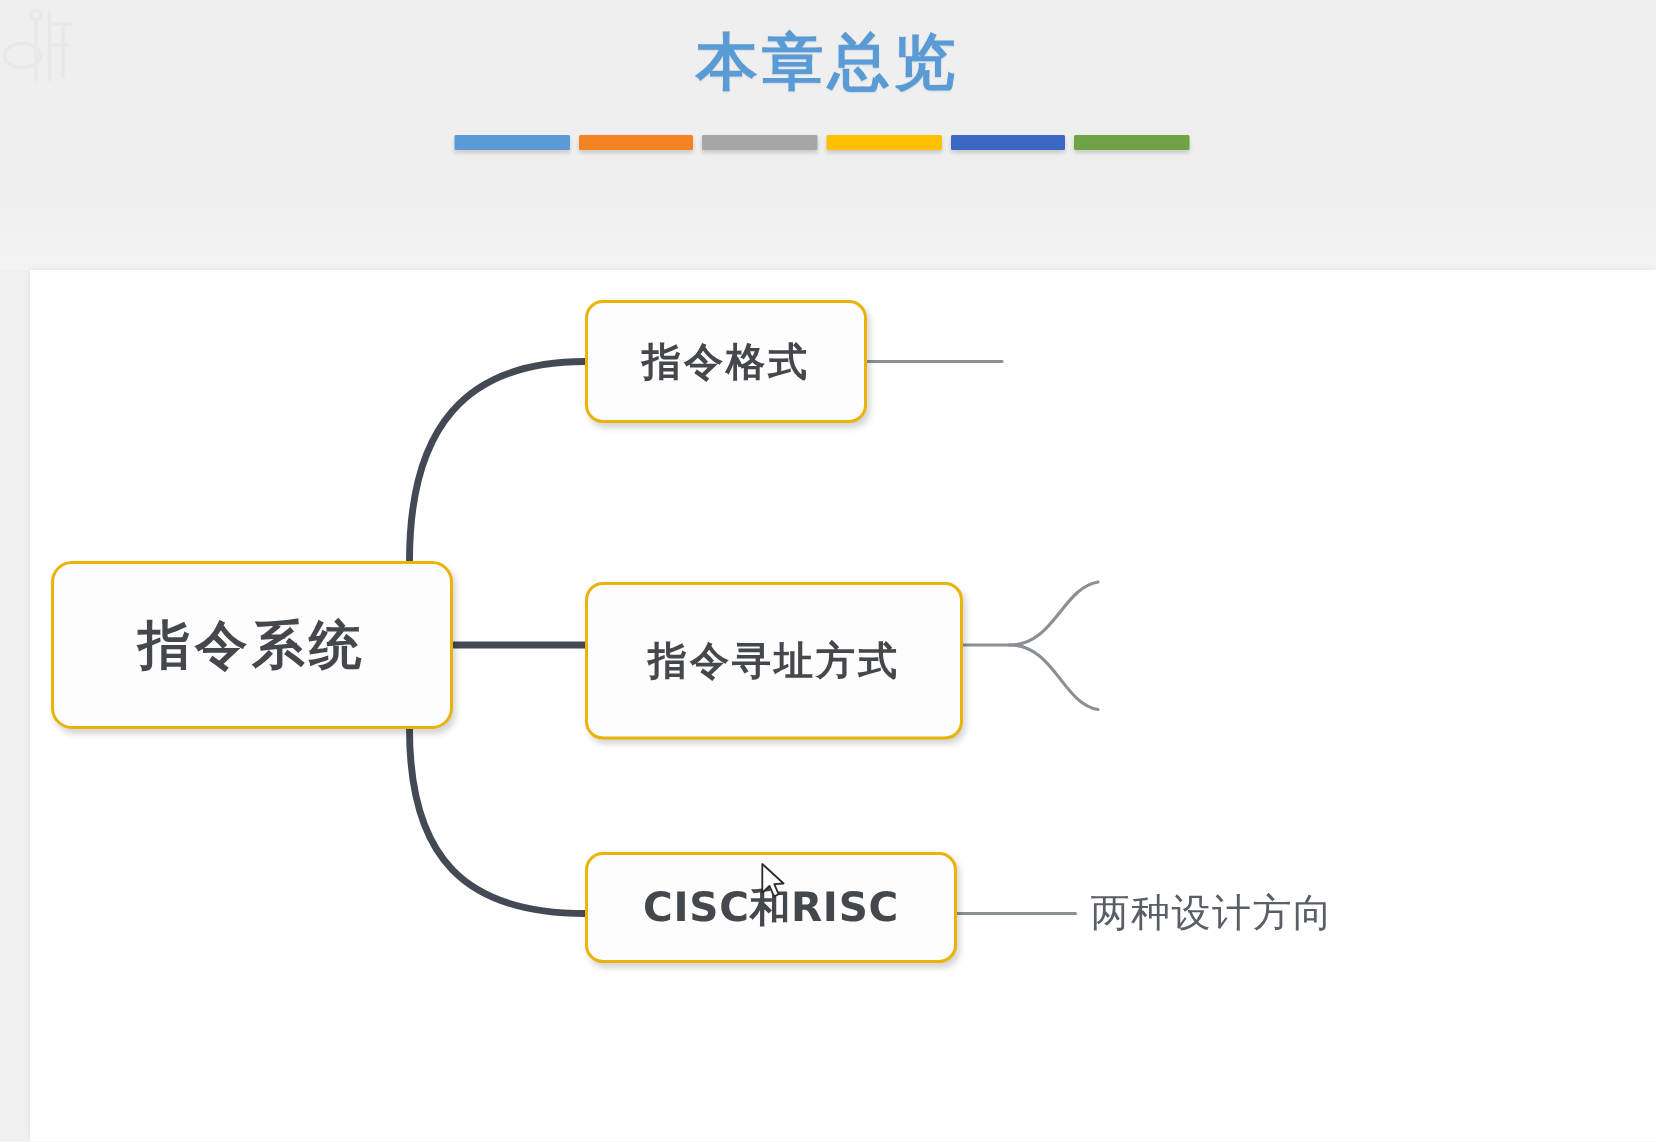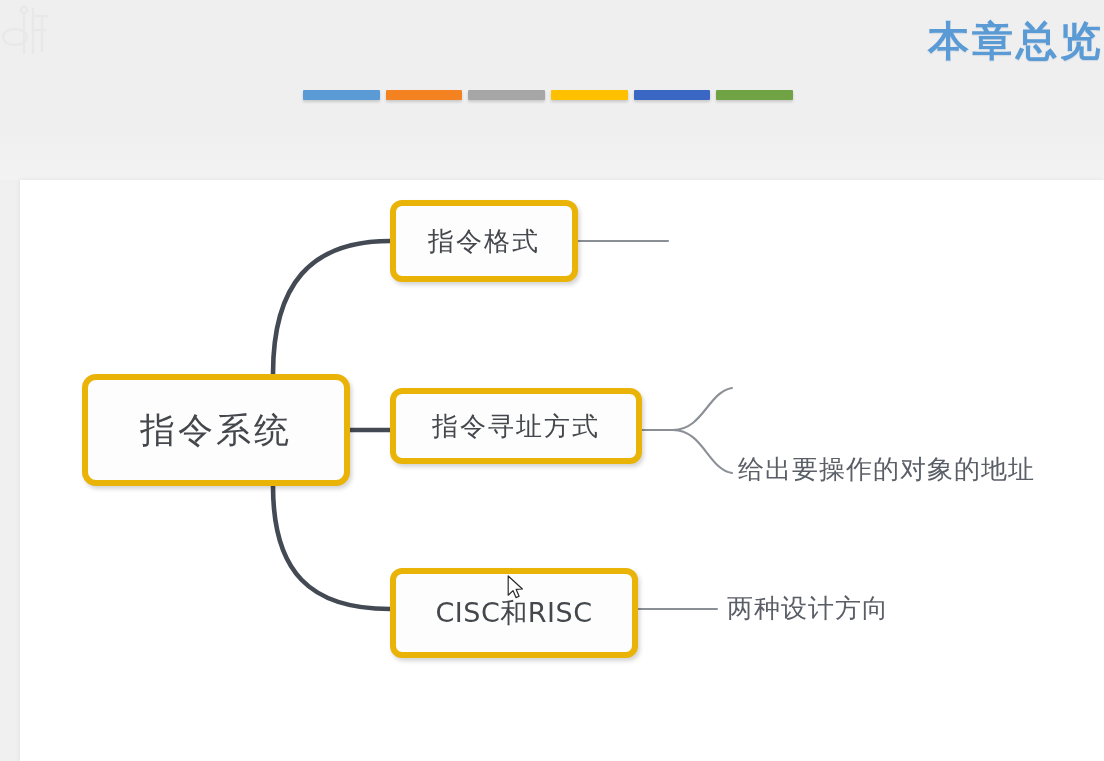--- a/index.html
+++ b/index.html
@@ -33,21 +33,21 @@
     height: 62px;
     opacity: 0.55;
     pointer-events: none;
   }
 
   #slide-title {
     position: absolute;
     left: 0;
     top: 14px;
     width: 1104px;
-    text-align: right;
+    text-align: center;
     font-family: "DejaVu Serif", "Liberation Serif", serif;
     font-size: 41px;
     font-weight: 700;
     letter-spacing: 3px;
     color: #5b9bd5;
     text-shadow: 0 1px 1px rgba(120,150,190,0.25);
   }
 
   #accent-bars {
     position: absolute;
@@ -88,65 +88,64 @@
     position: absolute;
     left: 0; top: 0;
     width: 1084px;
     height: 581px;
   }
 
   .node {
     position: absolute;
     box-sizing: border-box;
     background: #fdfdfd;
-    border: 6px solid #eab308;
+    border: 2px solid #eab308;
     border-radius: 12px;
     display: flex;
     align-items: center;
     justify-content: center;
     color: #44474c;
-    font-weight: 400;
+    font-weight: 700;
     box-shadow: 2px 3px 4px rgba(0,0,0,0.17);
     user-select: none;
   }
 
   #node-root {
     left: 14px;
     top: 194px;
     width: 268px;
     height: 112px;
     font-size: 35px;
     letter-spacing: 3px;
     border-radius: 14px;
-    margin-left: 48px;
   }
 
   #node-format {
     left: 370px;
     top: 20px;
     width: 188px;
     height: 82px;
     font-size: 26px;
     letter-spacing: 2px;
   }
 
   #node-addressing {
     left: 370px;
     top: 208px;
     width: 252px;
-    height: 76px;
+    height: 105px;
     font-size: 26px;
     letter-spacing: 2px;
   }
 
   #node-cisc-risc {
     left: 370px;
     top: 388px;
     width: 248px;
-    height: 90px;
+    height: 74px;
     font-size: 27px;
     letter-spacing: 0.5px;
   }
 
   .leaf-text {
     position: absolute;
     color: #5a5e66;
     font-size: 26px;
     letter-spacing: 1px;
     white-space: nowrap;
@@ -224,21 +223,20 @@
     <div class="node" id="node-root">指令系统</div>
 
     <div class="node" id="node-format">指令格式</div>
 
     <div class="node" id="node-addressing">指令寻址方式</div>
 
     <div class="node" id="node-cisc-risc">CISC和RISC</div>
 
 
 
-    <div class="leaf-text" id="leaf-addr-operand">给出要操作的对象的地址</div>
 
     <div class="leaf-text" id="leaf-cisc-desc">两种设计方向</div>
   </div>
 </div>
 
 <svg id="mouse-cursor" viewBox="0 0 18 26" xmlns="http://www.w3.org/2000/svg">
   <path d="M1.2 1 L1.2 20.2 L6.0 15.6 L9.0 22.6 L12.1 21.2 L9.2 14.4 L15.4 14.0 Z" fill="#ffffff" stroke="#2b2b2b" stroke-width="1.2" stroke-linejoin="round"></path>
 </svg>
 
 </body></html>

